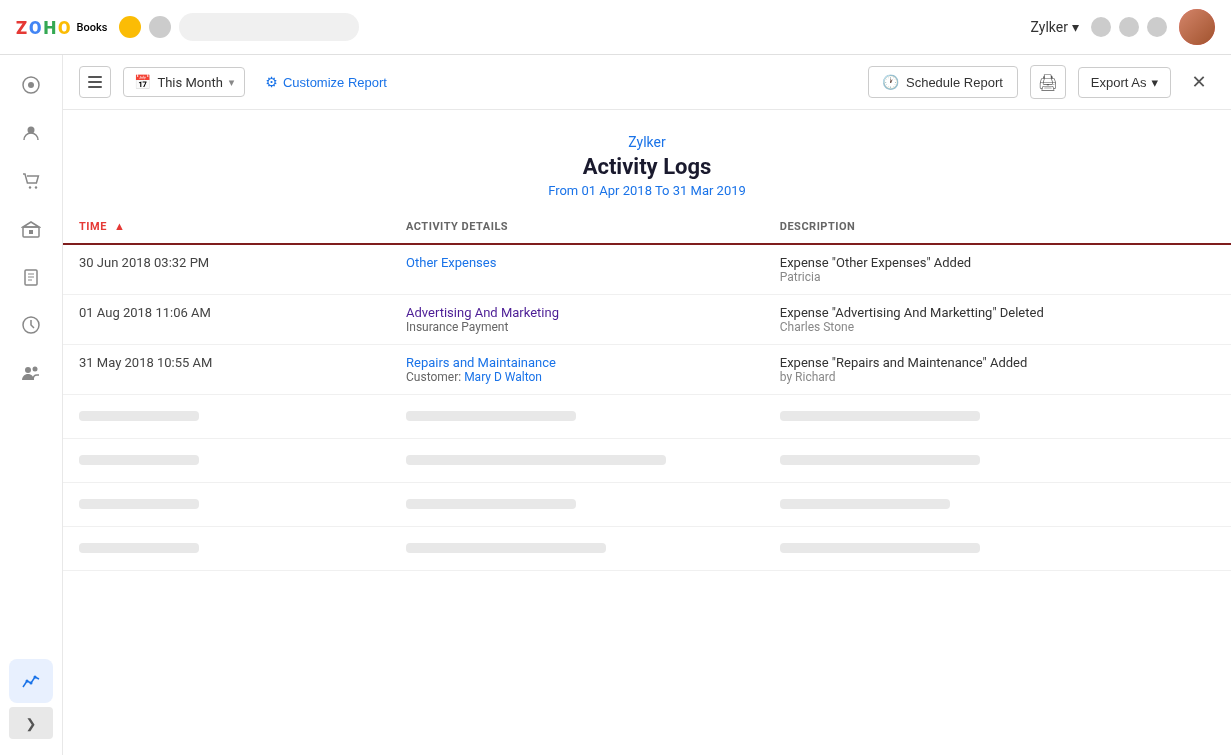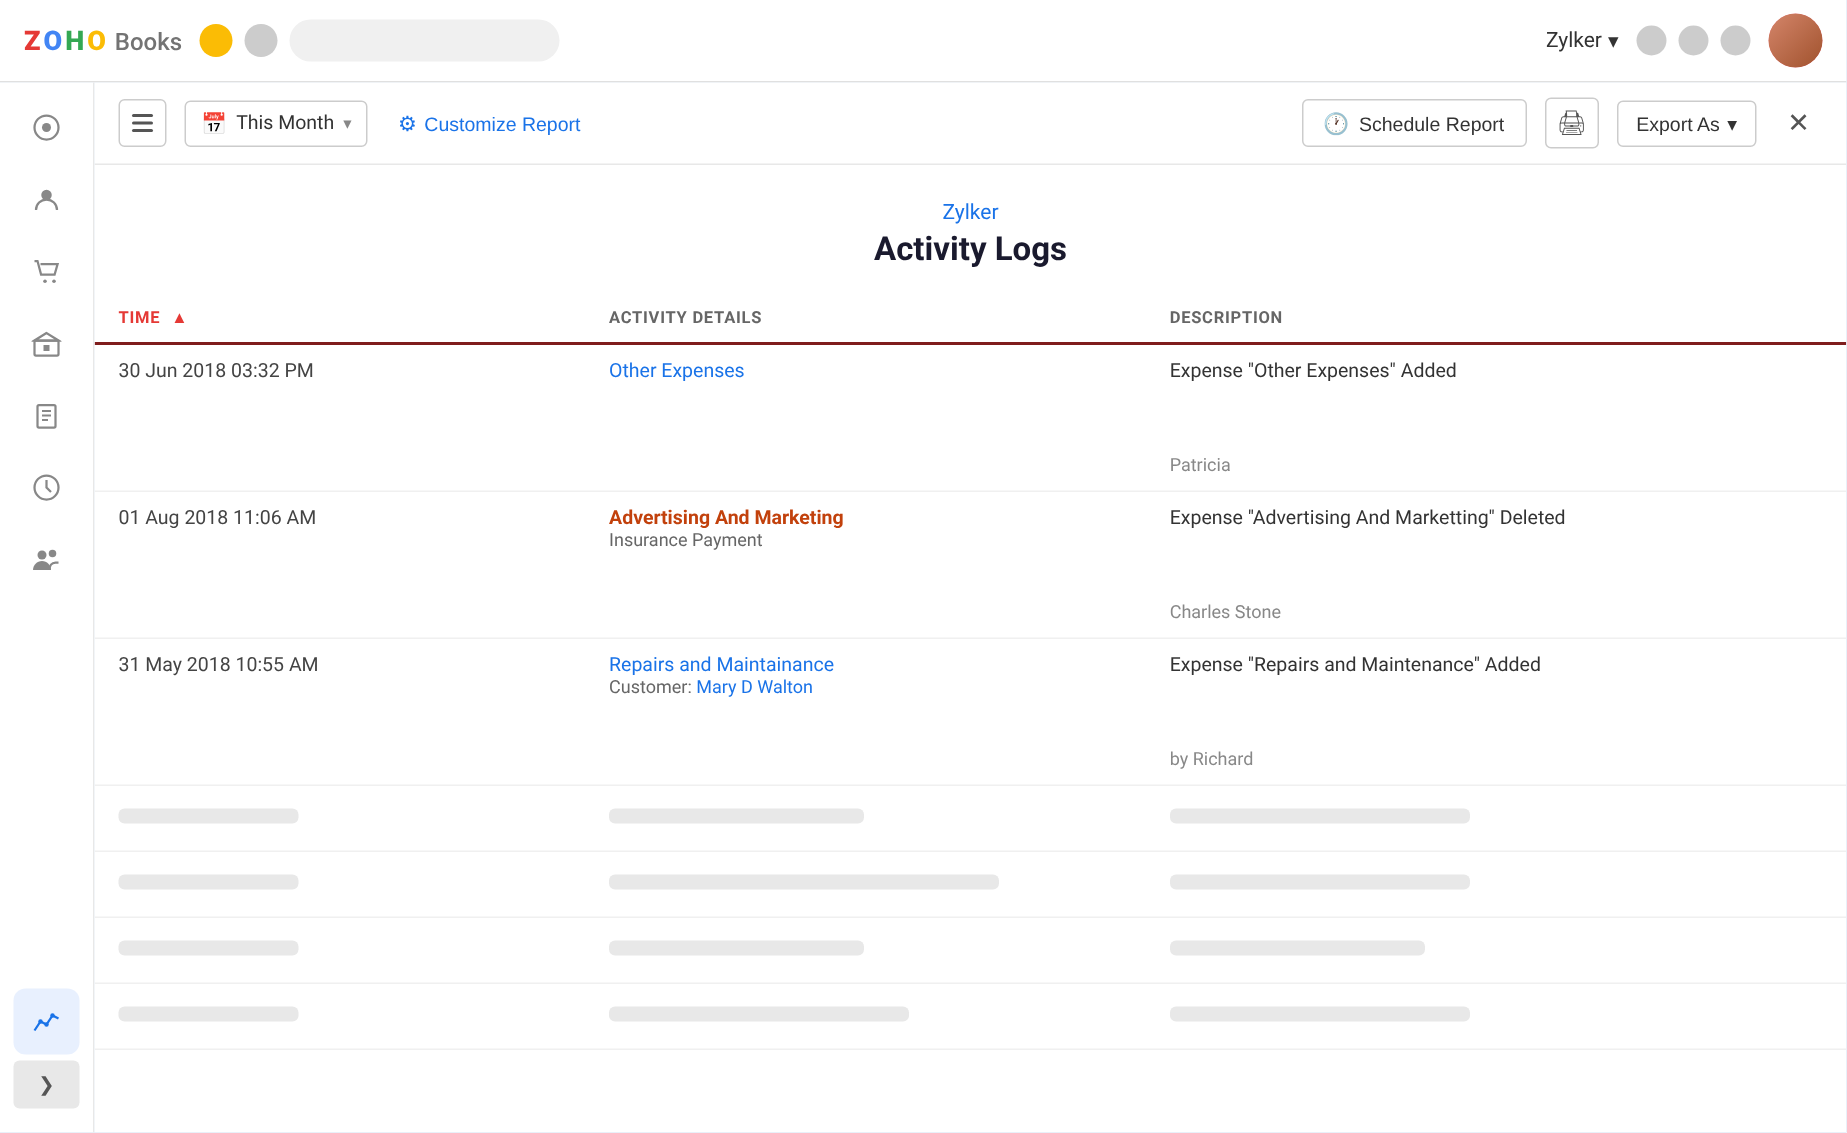--- a/index.html
+++ b/index.html
@@ -31,22 +31,22 @@
       align-items: center;
       font-weight: 700;
       font-size: 14px;
       gap: 2px;
     }
     .logo-zoho .z { color: #e53935; font-size: 18px; font-weight: 900; }
     .logo-zoho .o1 { color: #4285f4; font-size: 18px; font-weight: 900; }
     .logo-zoho .h { color: #34a853; font-size: 18px; font-weight: 900; }
     .logo-zoho .o2 { color: #fbbc05; font-size: 18px; font-weight: 900; }
     .logo-books {
-      font-size: 16px;
-      color: #737373;
+      font-size: 11px;
+      color: #000000;
       font-weight: 500;
     }
     .top-bar-dots {
       display: flex; gap: 8px; align-items: center;
     }
     .dot-yellow { width: 22px; height: 22px; border-radius: 50%; background: #fbbc05; }
     .dot-gray { width: 22px; height: 22px; border-radius: 50%; background: #ccc; }
     .search-bar {
       width: 180px; height: 28px; background: #f0f0f0; border-radius: 14px;
       display: flex; align-items: center; padding: 0 10px;
@@ -225,21 +225,21 @@
     td.time-col {
       color: #444;
       font-size: 13px;
       white-space: nowrap;
     }
     .activity-link {
       color: #1a73e8; text-decoration: none; font-size: 13px;
     }
     .activity-sub { font-size: 12px; color: #666; }
     .desc-main { font-size: 13px; color: #333; }
-    .desc-sub { font-size: 12px; color: #888; margin-top: 48px; }
+    .desc-sub { font-size: 12px; color: #888; }
     .customer-link { color: #1a73e8; text-align: center; }
 
     
     .skeleton-row td { padding: 14px 16px; }
     .skeleton {
       height: 10px; border-radius: 4px; background: #e8e8e8;
       display: inline-block;
     }
     .skeleton-sm { width: 120px; }
     .skeleton-md { width: 170px; }
@@ -379,20 +379,21 @@
         <span>▾</span>
       </button>
       <button class="close-btn">
         <span>✕</span>
       </button>
     </div>
 
     <div class="report-header">
       <div class="report-company">Zylker</div>
       <div class="report-title">Activity Logs</div>
+      <div class="report-date-range">From 01 Apr 2018 To 31 Mar 2019</div>
     </div>
 
     <div class="report-table">
       <table>
         <thead>
           <tr>
             <th class="col-time sort-col">
               <span>TIME</span>
               <span class="sort-arrow">▲</span>
             </th>
@@ -413,21 +414,21 @@
             </td>
             <td class="col-desc">
               <div class="desc-main">Expense "Other Expenses" Added</div>
               <div class="desc-sub">Patricia</div>
             </td>
           </tr>
 
           <tr>
             <td class="time-col col-time">01 Aug 2018 11:06 AM</td>
             <td class="col-activity">
-              <div style="font-weight:700; font-size:13px; color:#c2410c;">Advertising And Marketing</div>
+              <div style="font-weight:400; font-size:13px; color:#4c1d95;">Advertising And Marketing</div>
               <div class="activity-sub">Insurance Payment</div>
             </td>
             <td class="col-desc">
               <div class="desc-main">Expense "Advertising And Marketting" Deleted</div>
               <div class="desc-sub">Charles Stone</div>
             </td>
           </tr>
 
           <tr>
             <td class="time-col col-time">31 May 2018 10:55 AM</td>

